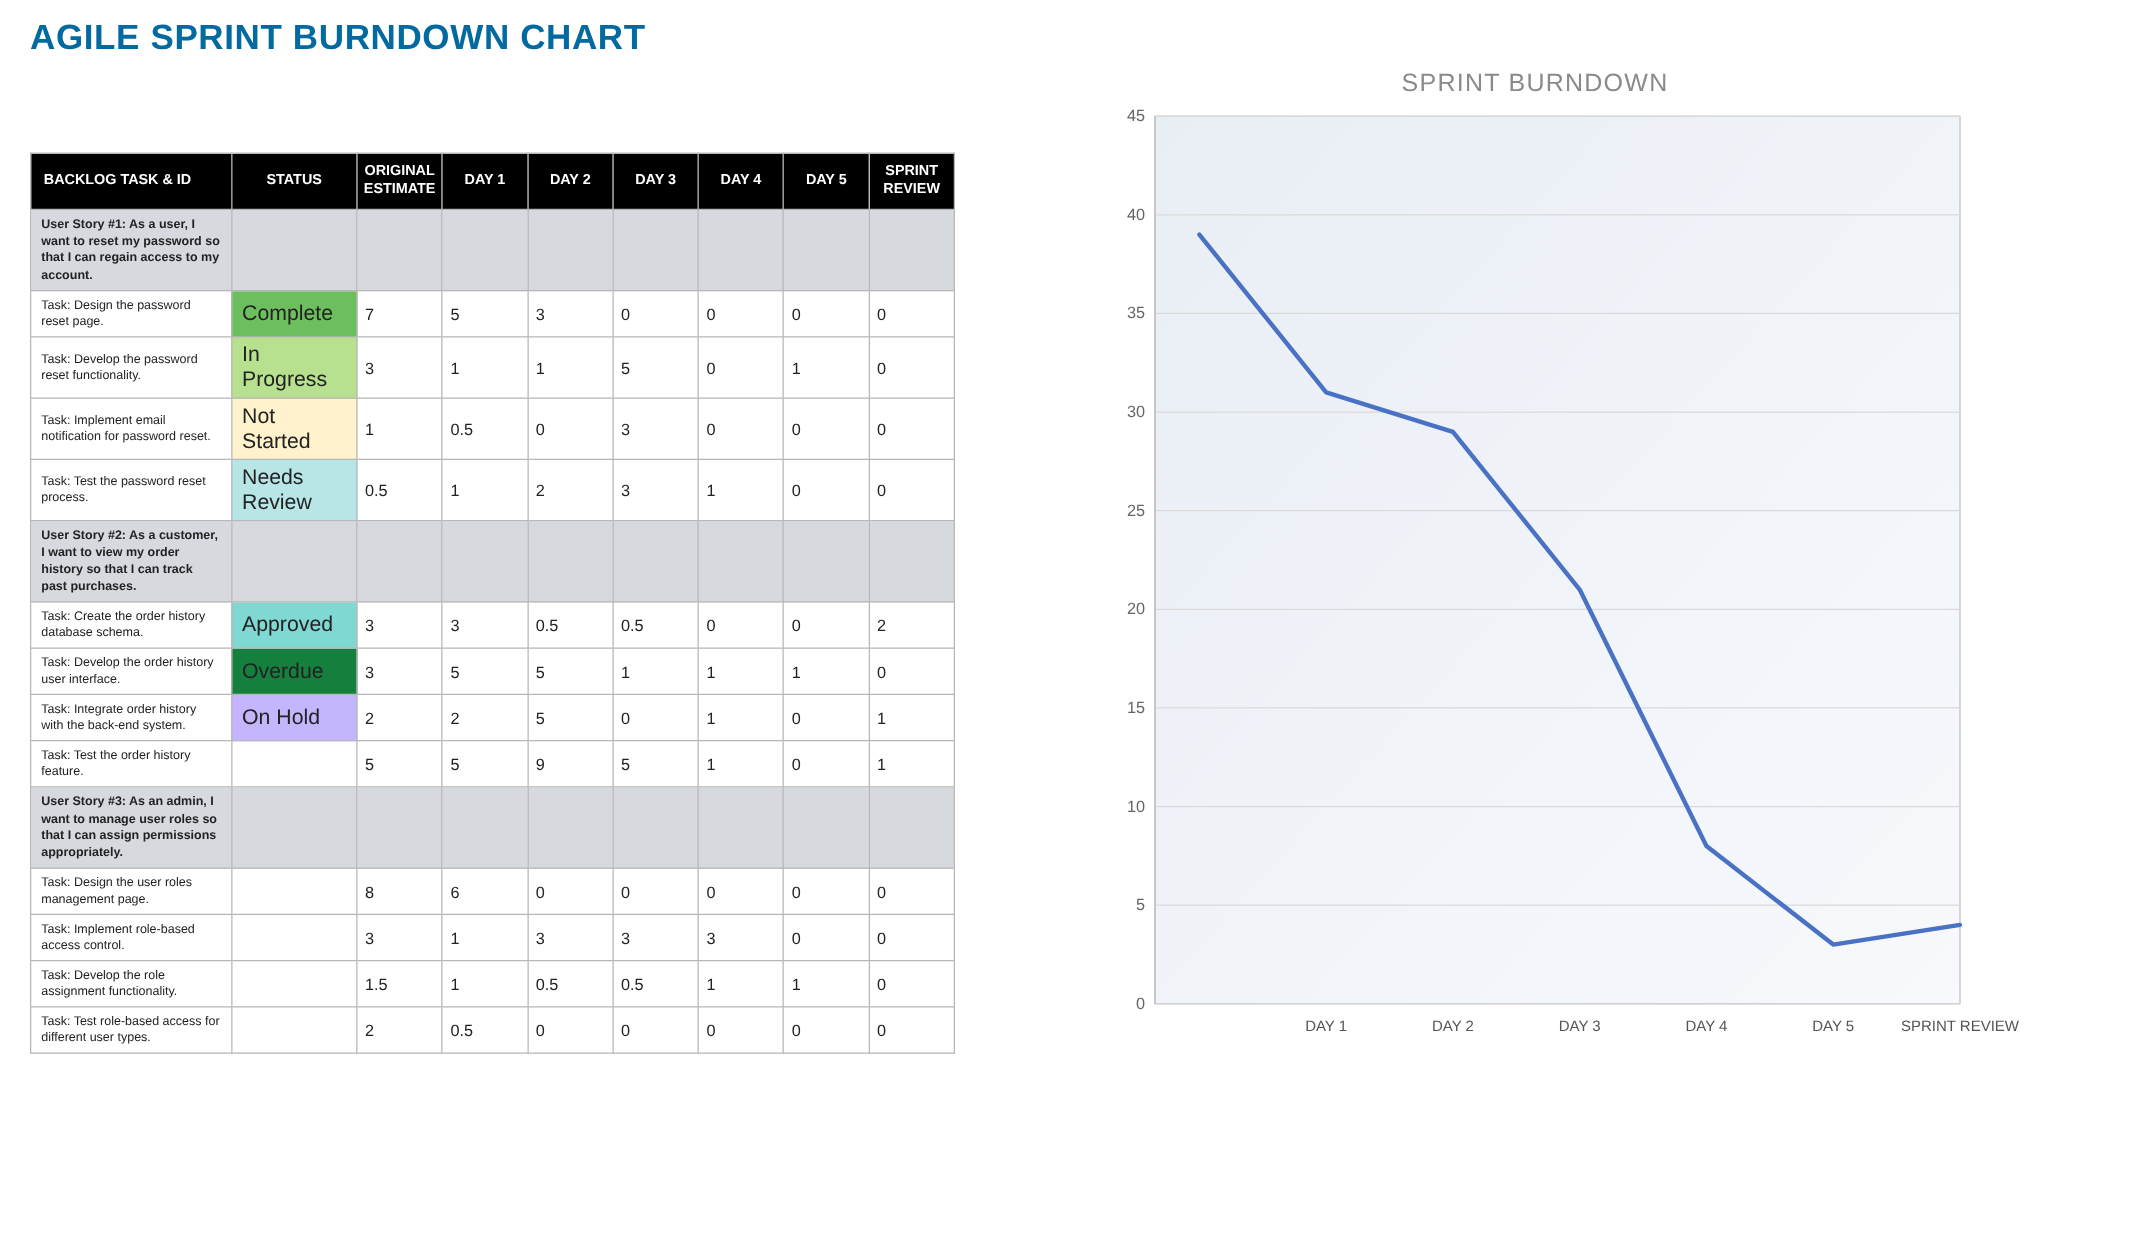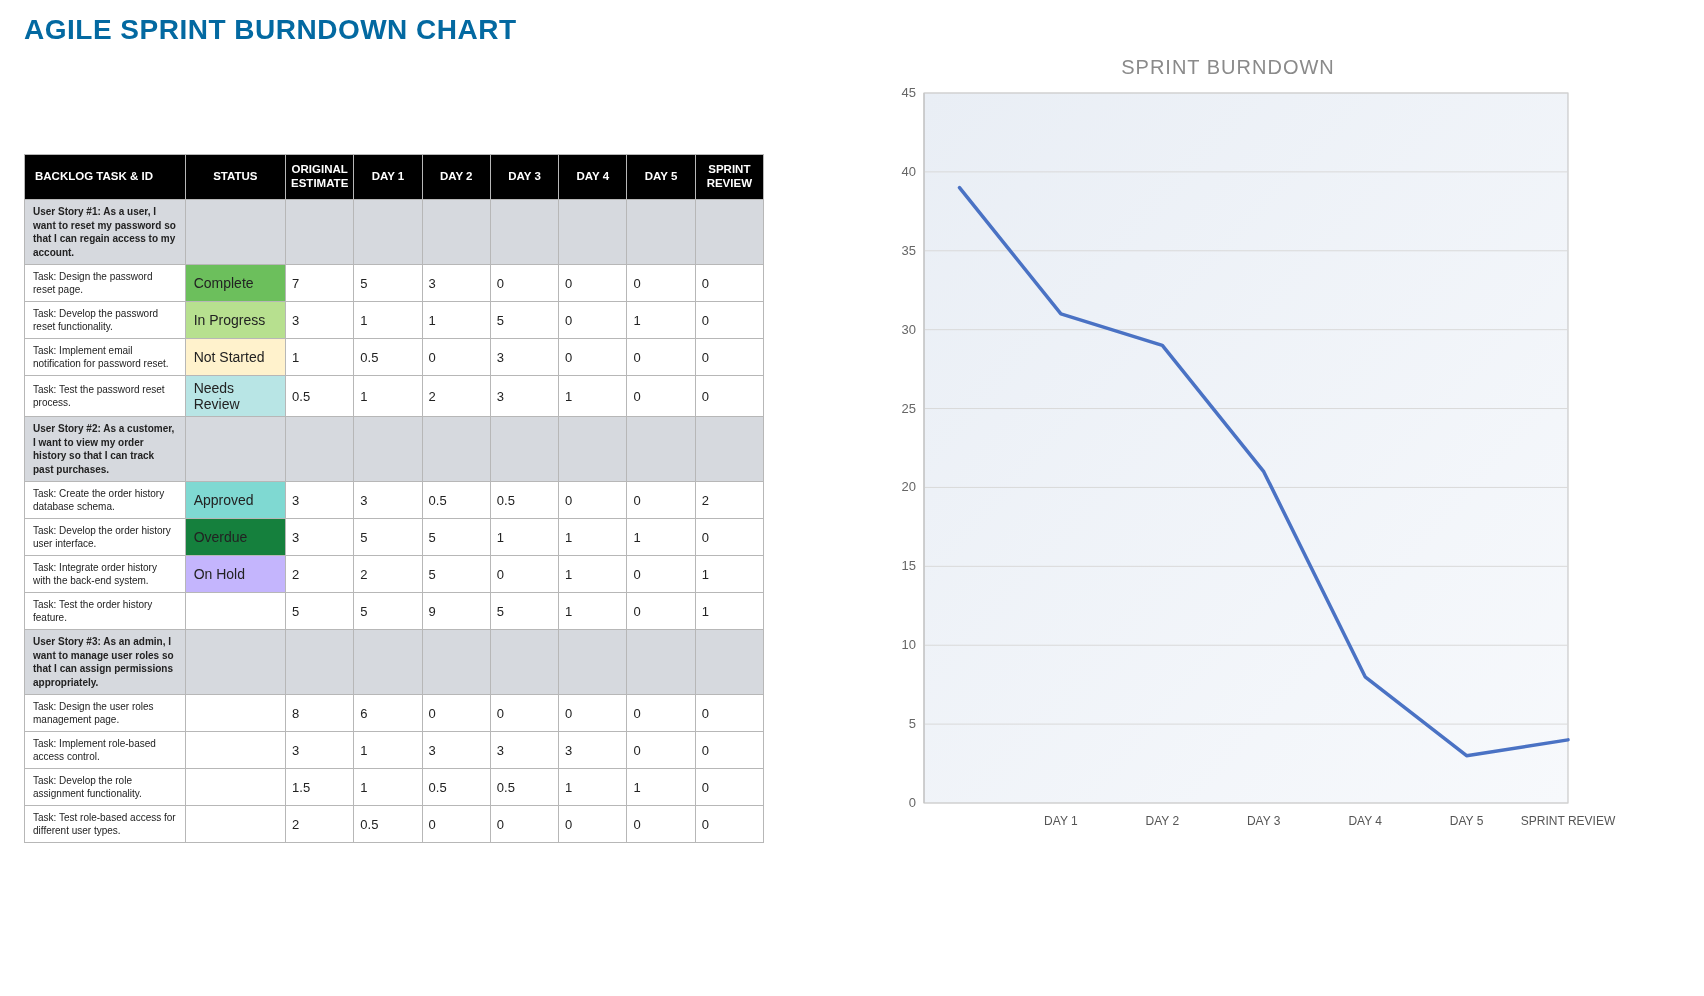--- a/index.html
+++ b/index.html
@@ -48,21 +48,21 @@
   col.c-status { width: 100px; }
   col.c-num { width: 68px; }
   tr.story td {
     background: #d6d9de;
     font-weight: 700;
     font-size: 10px;
     line-height: 1.35;
     padding: 5px 8px;
   }
   td.task-cell { font-size: 10px; line-height: 1.3; padding: 5px 8px; }
-  td.status-cell { text-align: left; padding-left: 8px; font-size: 14px; }
+  td.status-cell { text-align: left; padding-left: 8px; font-size: 17px; }
   
   .st-complete    { background: #6cbf5c; }
   .st-in-progress { background: #b7e08f; }
   .st-not-started { background: #fff2cc; }
   .st-needs-review{ background: #b8e5e5; }
   .st-approved    { background: #7fd9d2; }
   .st-overdue     { background: #15803d; }
   .st-on-hold     { background: #c4b5fd; }
 
   

